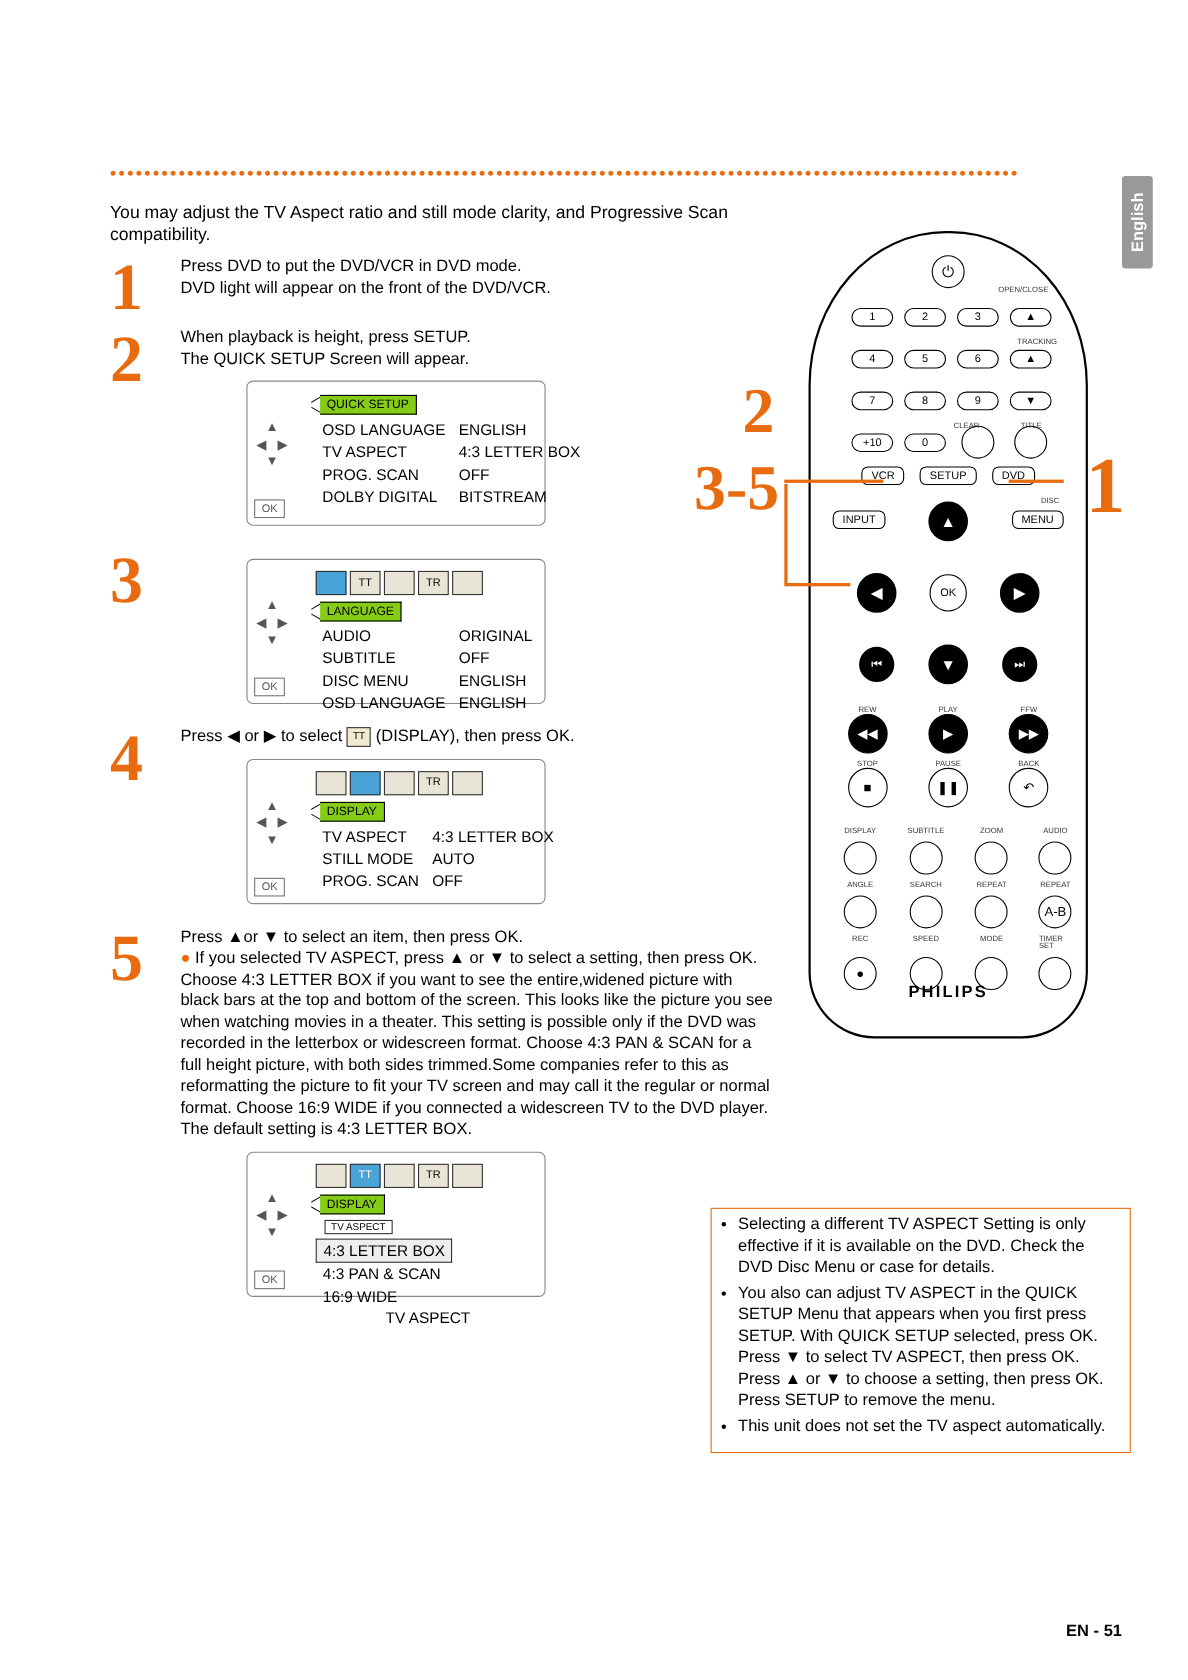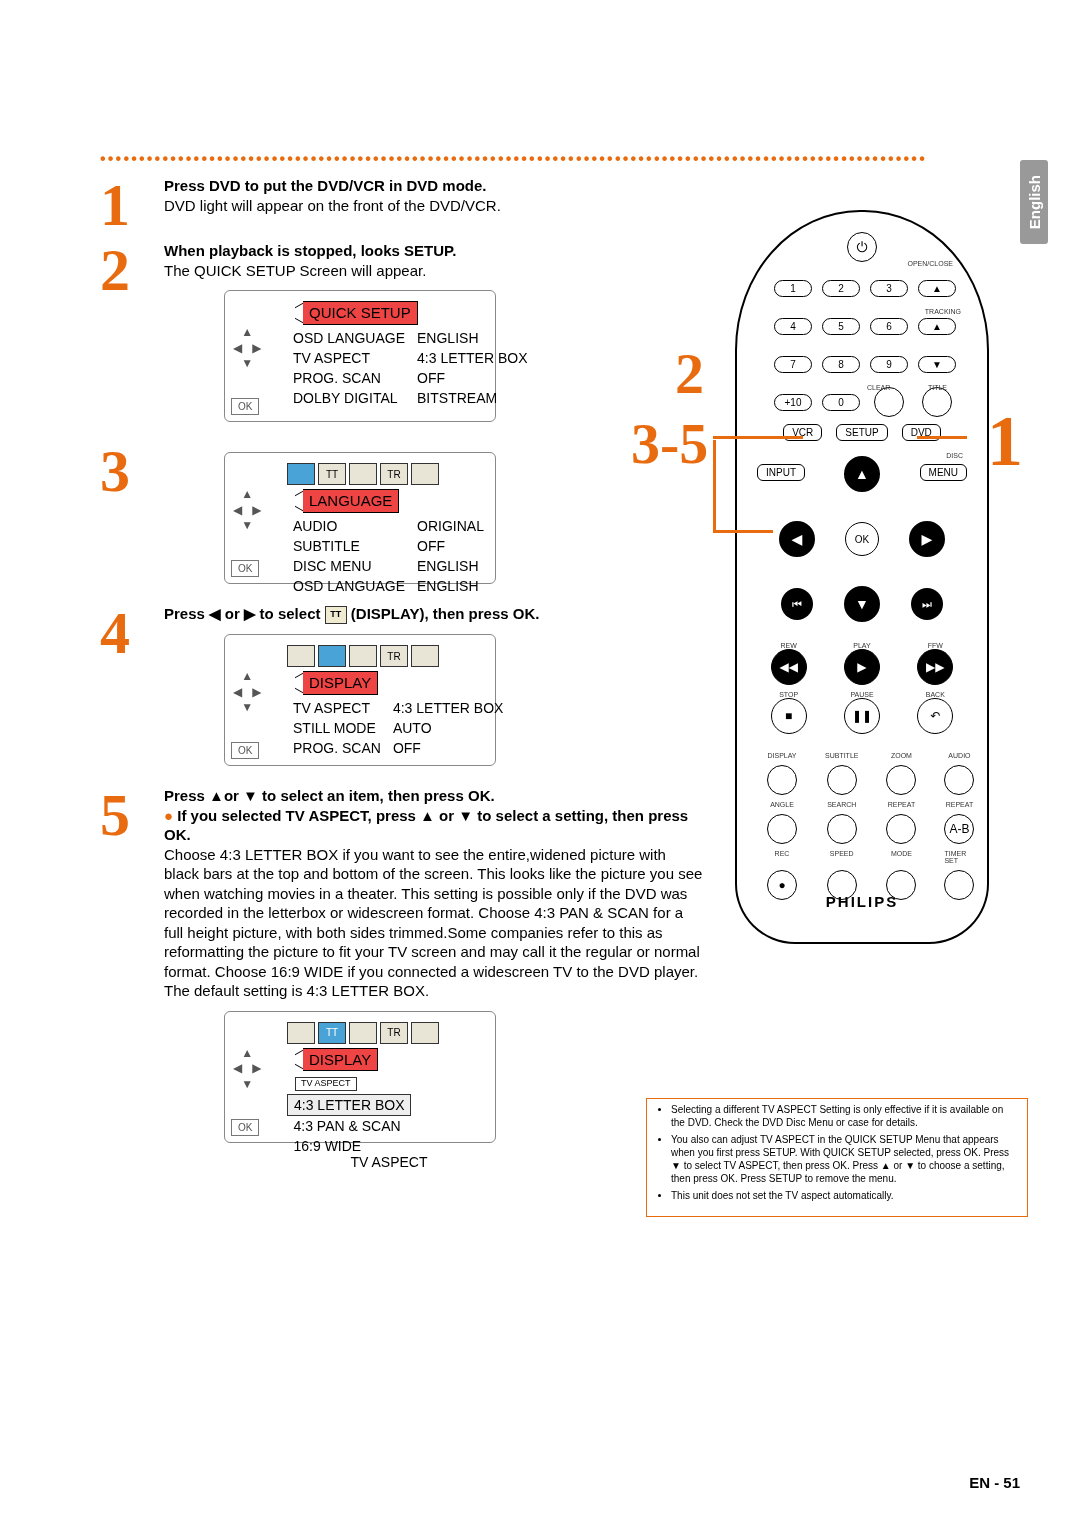--- a/index.html
+++ b/index.html
@@ -5,39 +5,39 @@
   body{margin:0;background:#fff;font-family:"Helvetica Neue",Arial,sans-serif;color:#000;width:1080px;height:1527px;position:relative;font-size:15px}
   .page{position:relative;padding:150px 60px 50px 100px;box-sizing:border-box;width:1080px;height:1527px}
   h1.title{font-family:Georgia,"Times New Roman",serif;font-style:italic;font-weight:bold;font-size:44px;color:#000;text-align:right;margin:0 35px 4px 0}
   .dots{color:#e96b10;font-weight:bold;font-size:16px;letter-spacing:2.2px;white-space:nowrap;overflow:hidden;margin:0 0 8px 0}
   .langtab{position:absolute;right:32px;top:160px;width:28px;height:84px;background:#999;border-radius:3px;display:flex;align-items:center;justify-content:center}
   .langtab span{writing-mode:vertical-rl;transform:rotate(180deg);font-weight:bold;color:#fff;font-size:15px}
   .intro{font-size:16px;line-height:1.25;max-width:620px;margin-bottom:8px}
   .step{display:flex;align-items:flex-start;margin:2px 0 10px}
   .step .num{font-family:Georgia,serif;font-size:60px;font-weight:bold;color:#e96b10;width:50px;line-height:0.85;margin:4px 14px 0 0}
   .step .body{flex:1;max-width:540px;font-size:15px;line-height:1.3}
-  .step .body b{font-weight:bold}
+  .step .body b{font-weight:normal}
   .osd{position:relative;width:270px;height:130px;border:1px solid #888;border-radius:6px;margin:10px 0 10px 60px;background:#fff}
   .osd .nav{position:absolute;left:8px;top:34px;font-size:12px;line-height:1.3;color:#555}
   .osd .nav .arr{display:block;text-align:center}
   .osd .ok{position:absolute;left:6px;bottom:6px;border:1px solid #777;padding:1px 6px;font-size:10px;color:#555}
   .osd .screen{position:absolute;left:62px;top:10px;right:10px;bottom:10px}
   .tabs{display:flex;gap:3px;margin-bottom:4px}
   .tab{width:26px;height:20px;border:1px solid #333;background:#e8e4d6;font-size:10px;display:flex;align-items:center;justify-content:center}
   .tab.active{background:#4aa3d6;color:#fff}
-  .crumb{display:inline-block;border:1px solid #000;border-left:none;font-size:15px;padding:1px 6px;position:relative;margin-left:16px;background:#ef4444}
+  .crumb{display:inline-block;border:1px solid #000;border-left:none;font-size:11px;padding:1px 6px;position:relative;margin-left:4px;background:#84cc16}
   .crumb:before{content:"";position:absolute;left:-8px;top:-1px;border-top:1px solid #000;width:8px;height:0;transform:skewY(-30deg) translateY(4px)}
   .crumb:after{content:"";position:absolute;left:-8px;bottom:-1px;border-bottom:1px solid #000;width:8px;height:0;transform:skewY(30deg) translateY(-4px)}
   table.menu{font-size:14px;border-collapse:collapse;margin-top:3px}
   table.menu td{padding:1px 6px;white-space:nowrap;vertical-align:top}
   table.menu td.hl{background:#eee;border:1px solid #333}
   .caption{font-size:14px;text-align:center;width:330px;margin-left:60px}
   .hint{position:absolute;right:52px;top:1098px;width:360px;border:1px solid #e96b10;padding:4px 10px 10px}
   .hint h3{font-family:Georgia,serif;font-style:italic;font-weight:bold;color:#e96b10;text-align:center;font-size:22px;margin:2px 0 6px}
-  .hint ul{margin:0;padding-left:14px;font-size:10px;line-height:1.3}
+  .hint ul{margin:0;padding-left:14px;font-size:15px;line-height:1.3}
   .hint li{margin-bottom:4px}
   .remote-wrap{position:absolute;right:95px;top:210px;width:250px}
   .remote{position:relative;width:250px;height:730px;border:2px solid #000;border-radius:125px 125px 60px 60px/140px 140px 60px 60px;background:#fff}
   .remote .pwr{position:absolute;top:20px;left:50%;transform:translateX(-50%);width:28px;height:28px;border:1.5px solid #000;border-radius:50%;display:flex;align-items:center;justify-content:center;font-size:14px}
   .remote .numgrid{position:absolute;top:60px;left:36px;display:grid;grid-template-columns:repeat(4,40px);grid-auto-rows:32px;gap:6px 8px;font-size:11px;align-items:center;justify-items:center}
   .btn{border:1.4px solid #000;border-radius:14px;padding:2px 8px;font-size:10px;min-width:20px;text-align:center;background:#fff}
   .btn.sq{border-radius:6px}
   .btn.rnd{border-radius:50%;width:28px;height:28px;padding:0;display:flex;align-items:center;justify-content:center;font-size:12px}
   .btn.black{background:#000;color:#fff}
   .dpad{position:absolute;top:242px;left:50%;transform:translateX(-50%);width:170px;height:170px}
@@ -57,33 +57,34 @@
   .subcrumb{font-size:9px;margin-left:8px;margin-top:2px;display:inline-block;border:1px solid #333;padding:0 5px}
 </style>
 </head>
 <body>
 
 <div class="page">
   <div class="dots">••••••••••••••••••••••••••••••••••••••••••••••••••••••••••••••••••••••••••••••••••••••••••••••••••••••••••</div>
   <div class="langtab">
       <span>English</span>
     </div>
+  <p class="intro">You may adjust the TV Aspect ratio and still mode clarity, and Progressive Scan compatibility.</p>
 
   <div class="step">
     <div class="num">1</div>
     <div class="body">
       <b>Press DVD to put the DVD/VCR in DVD mode.</b><br>
       <span>DVD light will appear on the front of the DVD/VCR.</span>
     </div>
   </div>
 
   <div class="step">
     <div class="num">2</div>
     <div class="body">
-      <b>When playback is stopped, looks SETUP.</b><br>
+      <b>When playback is height, press SETUP.</b><br>
       <span>The QUICK SETUP Screen will appear.</span>
       <div class="osd">
         <div class="nav"><span class="arr">▲</span>◀&nbsp;&nbsp;&nbsp;▶<span class="arr">▼</span></div>
         <div class="ok">OK</div>
         <div class="screen">
           <span class="crumb">QUICK SETUP</span>
           <table class="menu">
             <tbody>
                 <tr>
                   <td>OSD LANGUAGE</td>

